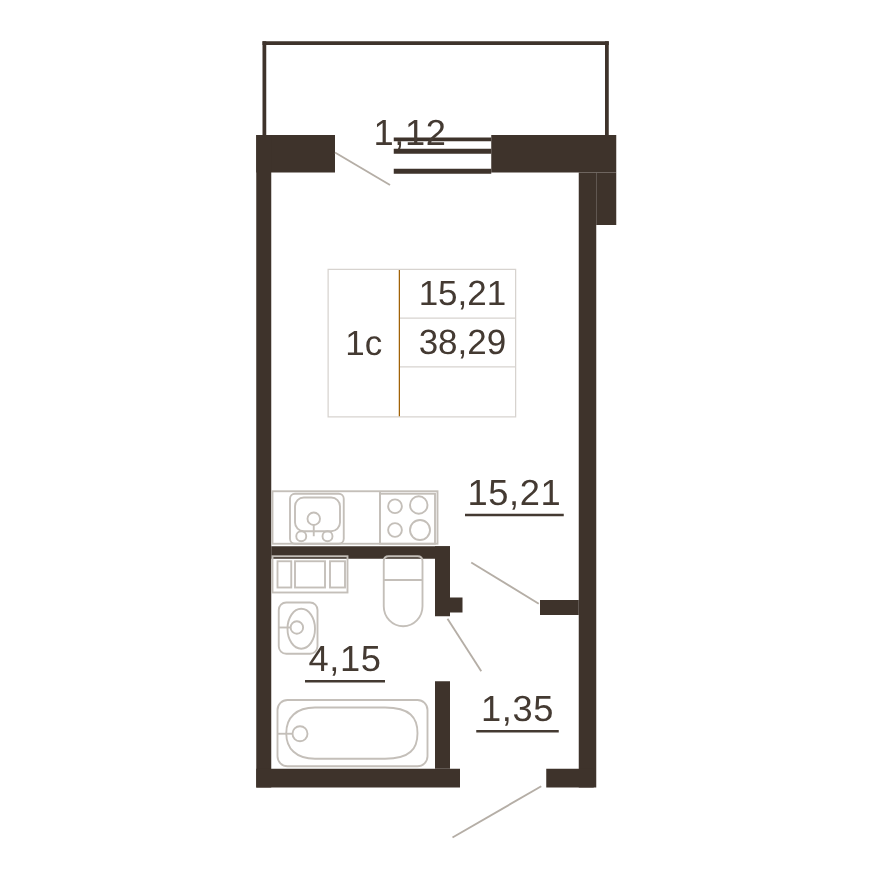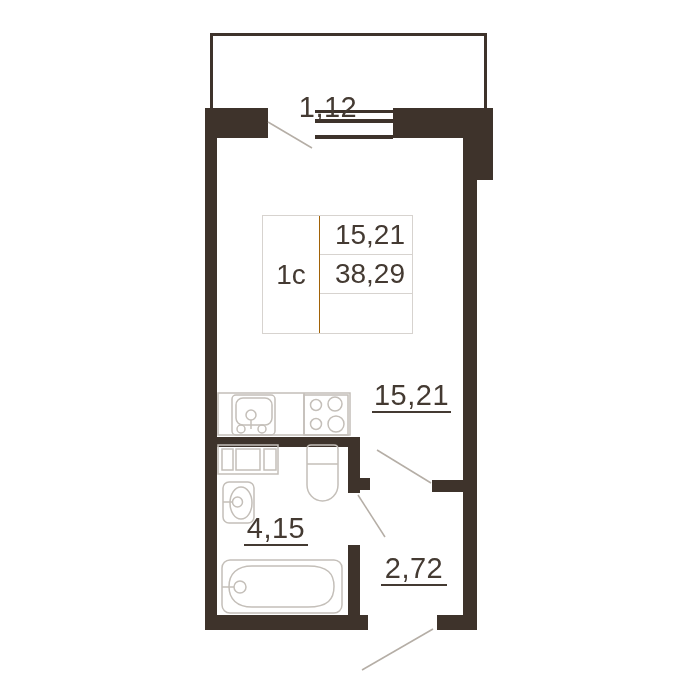--- a/index.html
+++ b/index.html
@@ -113,21 +113,21 @@
       <line x1="268" y1="122" x2="312" y2="148"></line>
       <line x1="377" y1="450" x2="431" y2="483"></line>
       <line x1="358" y1="495" x2="385" y2="537"></line>
       <line x1="433" y1="629" x2="362" y2="670"></line>
     </g>
   </svg>
 
   <div class="lbl" style="left:294px;top:92px;width:68px;">1,12</div>
   <div class="lbl u" style="left:372px;top:380px;width:79px;">15,21</div>
   <div class="lbl u" style="left:244px;top:513px;width:64px;">4,15</div>
-  <div class="lbl u" style="left:381px;top:553px;width:66px;">2,72</div>
+  <div class="lbl u" style="left:381px;top:553px;width:66px;">1,35</div>
 
   <div class="info-table">
     <div class="type">1c</div>
     <div class="val">15,21</div>
     <div class="val">38,29</div>
   </div>
 
 </div>
 
 </body></html>

